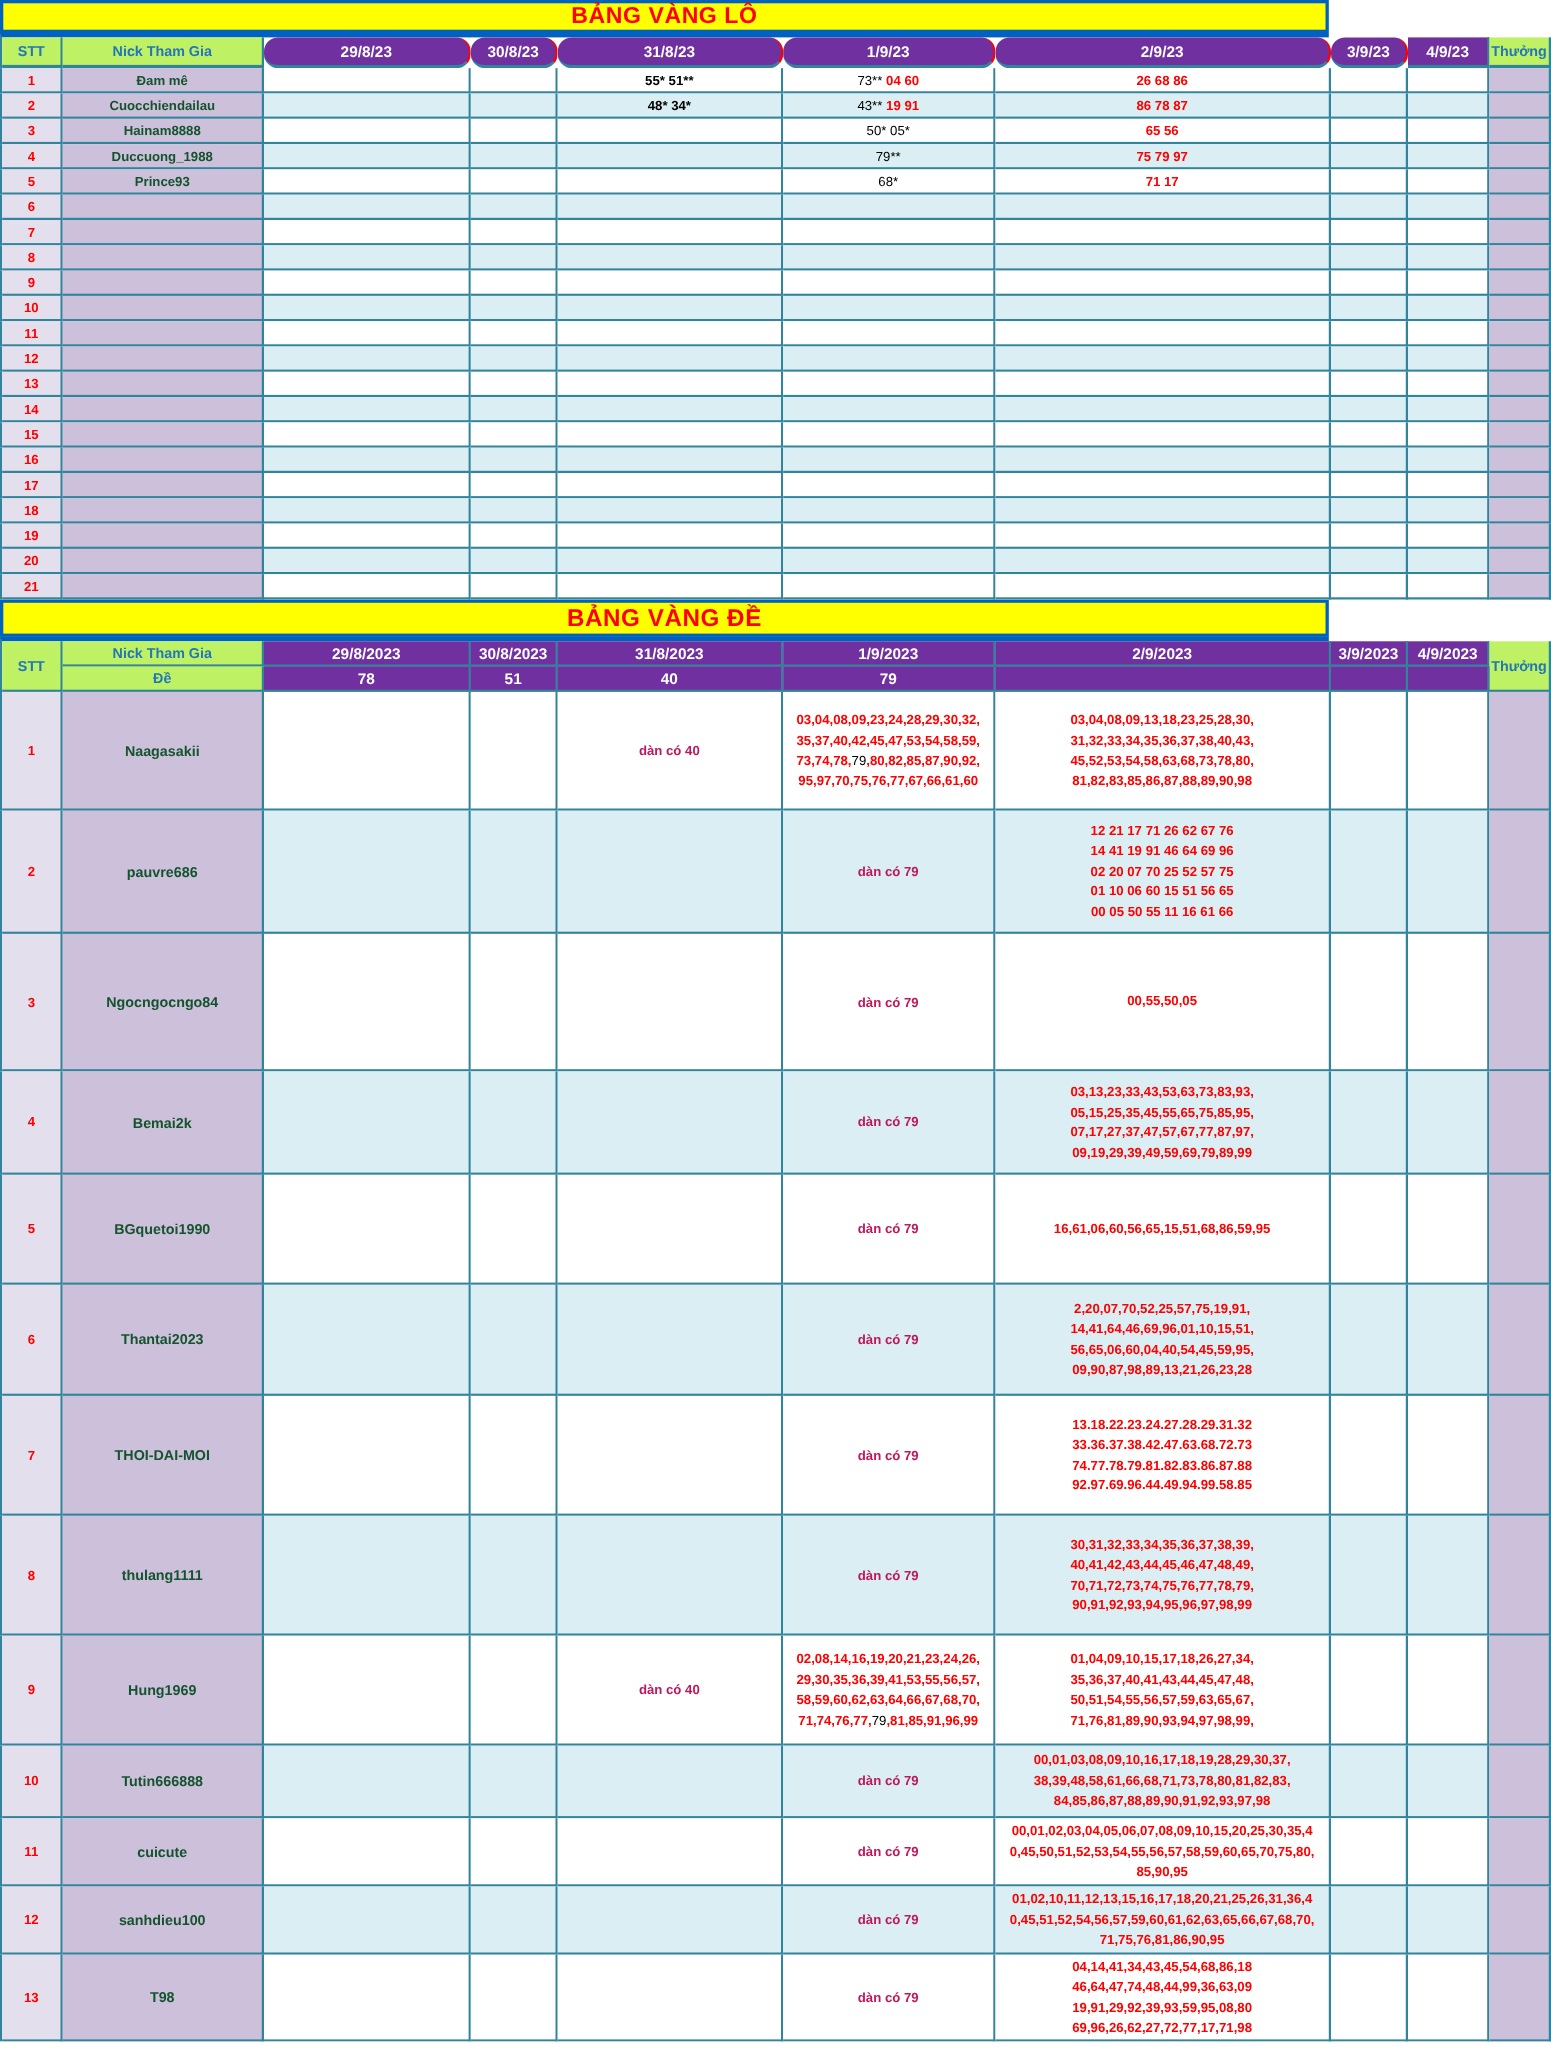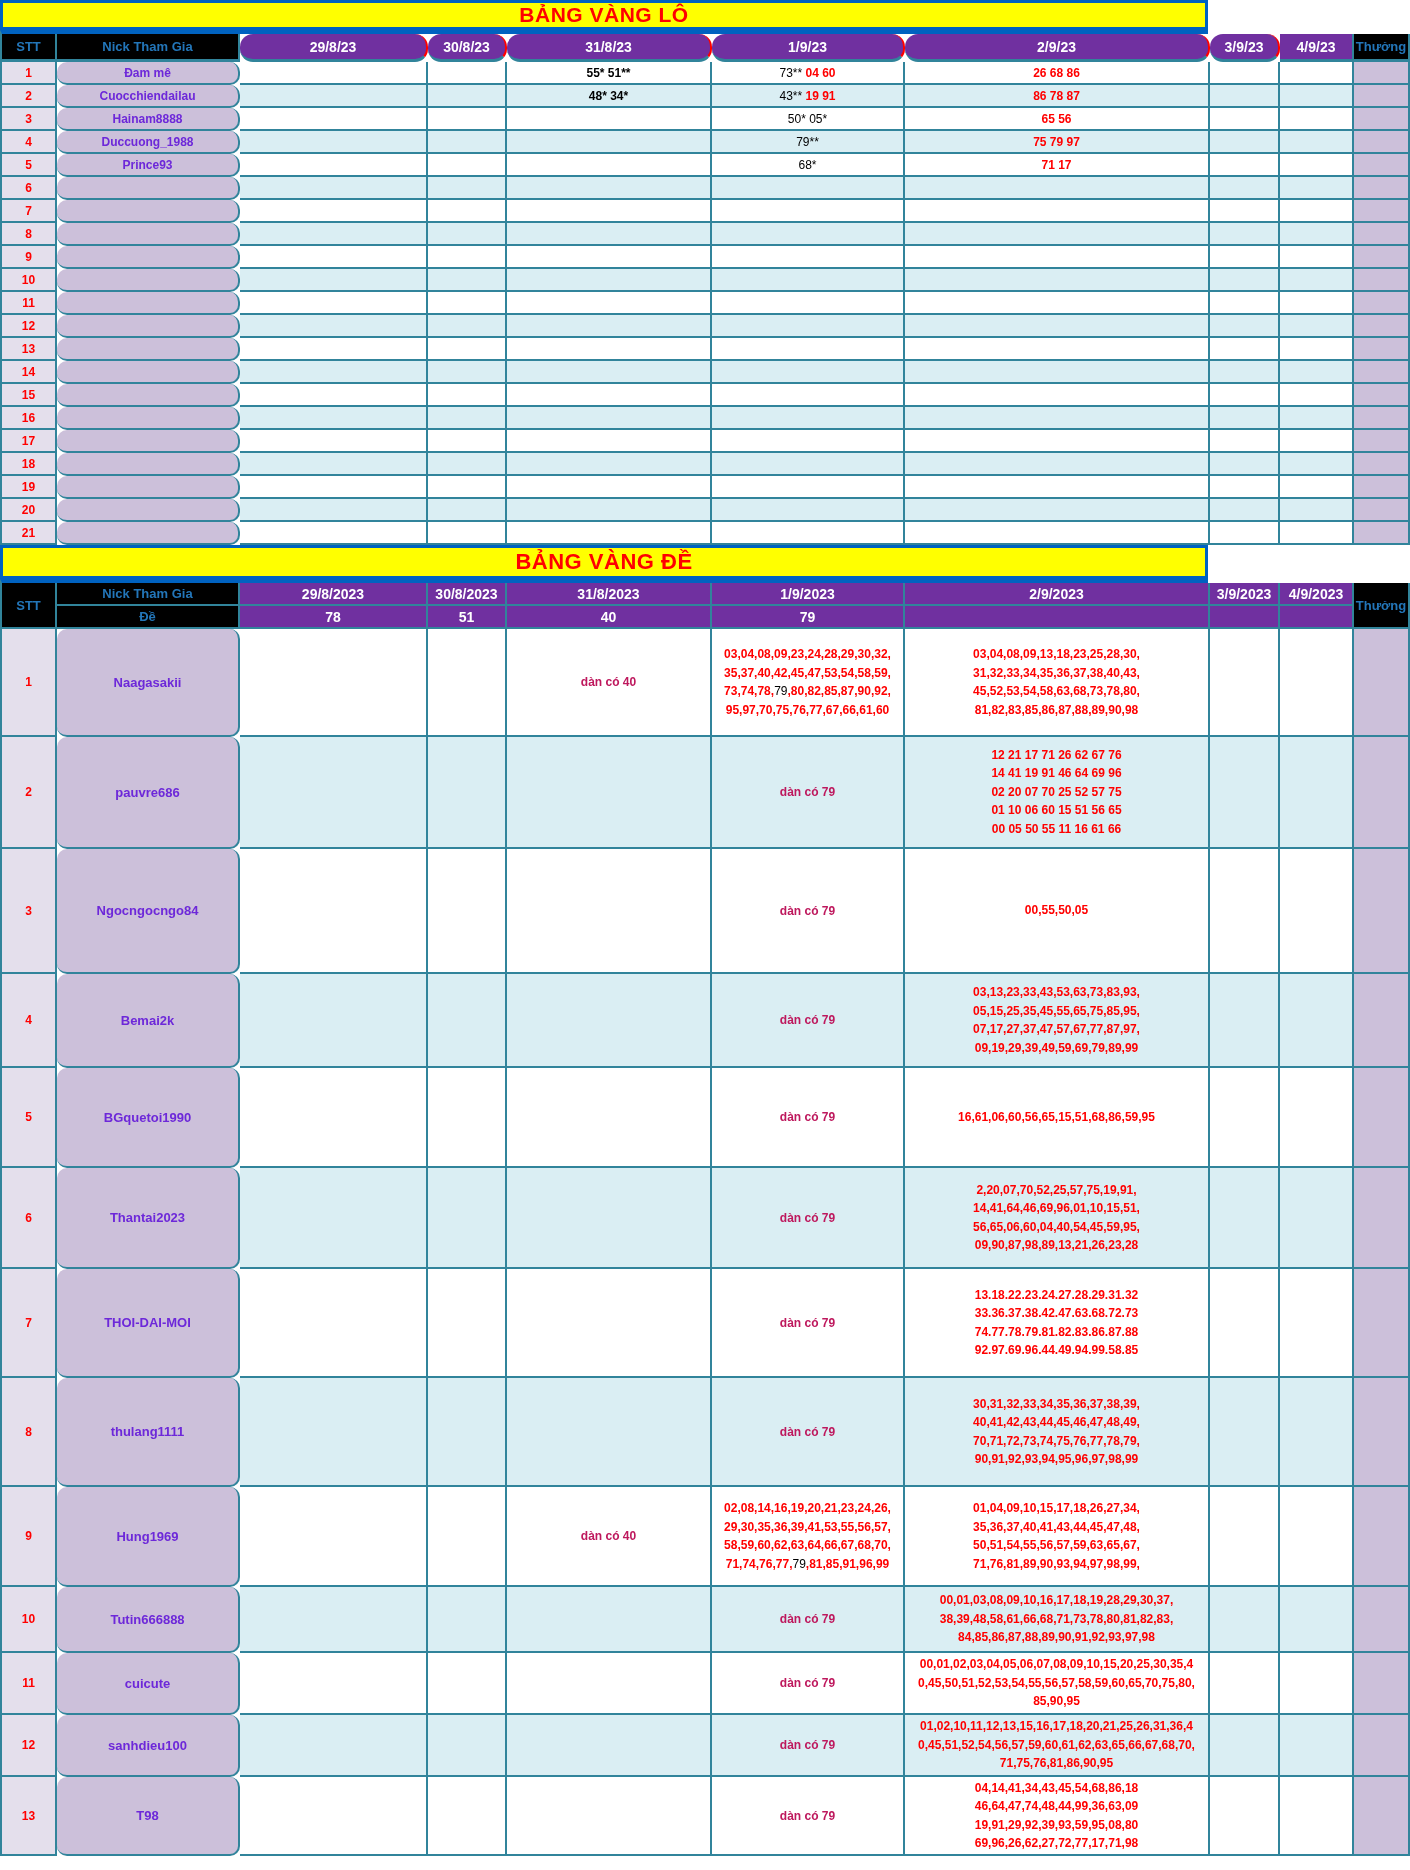--- a/index.html
+++ b/index.html
@@ -5,24 +5,24 @@
   html,body{margin:0;padding:0;background:#fff;}
   body{width:1410px;font-family:"Liberation Sans",sans-serif;}
   .page{width:1208px;}
   
   .title{height:30px;background:#FFFF00;border:3px solid #0062C0;display:flex;align-items:center;justify-content:center;
          color:#FF0000;font-weight:bold;font-size:21px;letter-spacing:.5px;box-sizing:border-box;}
   .grid{display:grid;grid-template-columns:55px 183px 188px 79px 205px 193px 305px 70px 74px 56px;
         border-left:2px solid #31849B;box-sizing:border-box;}
   .cell{border-right:2px solid #31849B;border-bottom:2px solid #31849B;box-sizing:border-box;
         display:flex;align-items:center;justify-content:center;text-align:center;overflow:visible;}
-  .hp{background:#000000;color:#2376B9;font-weight:bold;font-size:13px;}
+  .hp{background:#bef264;color:#2376B9;font-weight:bold;font-size:13px;}
   .hdate{background:#7030A0;color:#FFFFFF;font-weight:bold;font-size:14px;}
   .stt{background:#E4DFEC;color:#FF0000;font-weight:bold;font-size:12px;}
-  .nick{background:#CCC0DA;color:#6d28d9;font-weight:bold;font-size:13px;border-radius:10px;}
+  .nick{background:#CCC0DA;color:#14532d;font-weight:bold;font-size:13px;}
   .reward{background:#CCC0DA;}
   .black{color:#000000;font-weight:normal;}
   .redtxt{color:#FF0000;font-weight:bold;}
   
   .lo-head{border-top:4px solid #0062C0;height:32px;}
   .lo-head .cell{border-bottom-width:3px;}
   .lo-head .rsep{border-right:2px solid #FF0000;border-radius:13px;}
   .lrow{height:23px;}
   .lrow .cell{font-size:12px;font-weight:bold;white-space:nowrap;}
   .lrow .d{background:#FFFFFF;}

